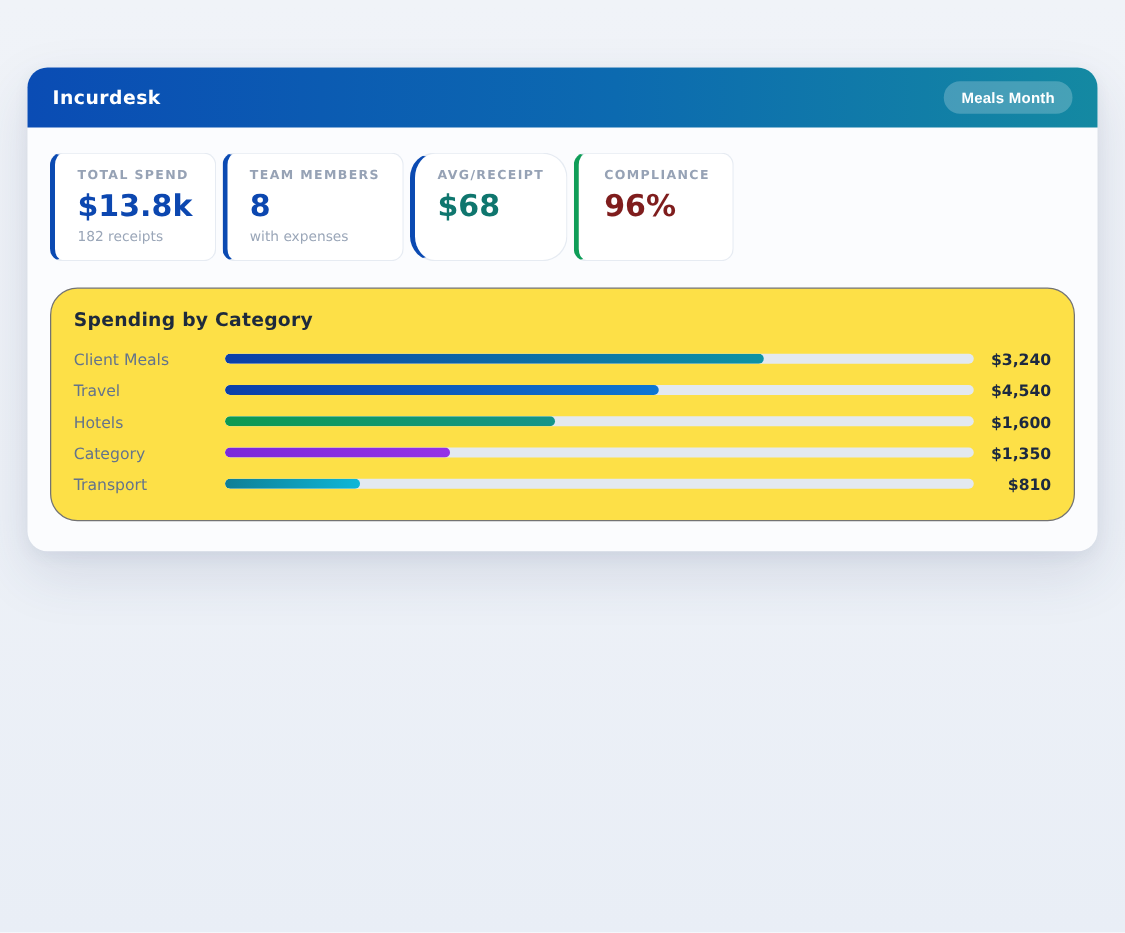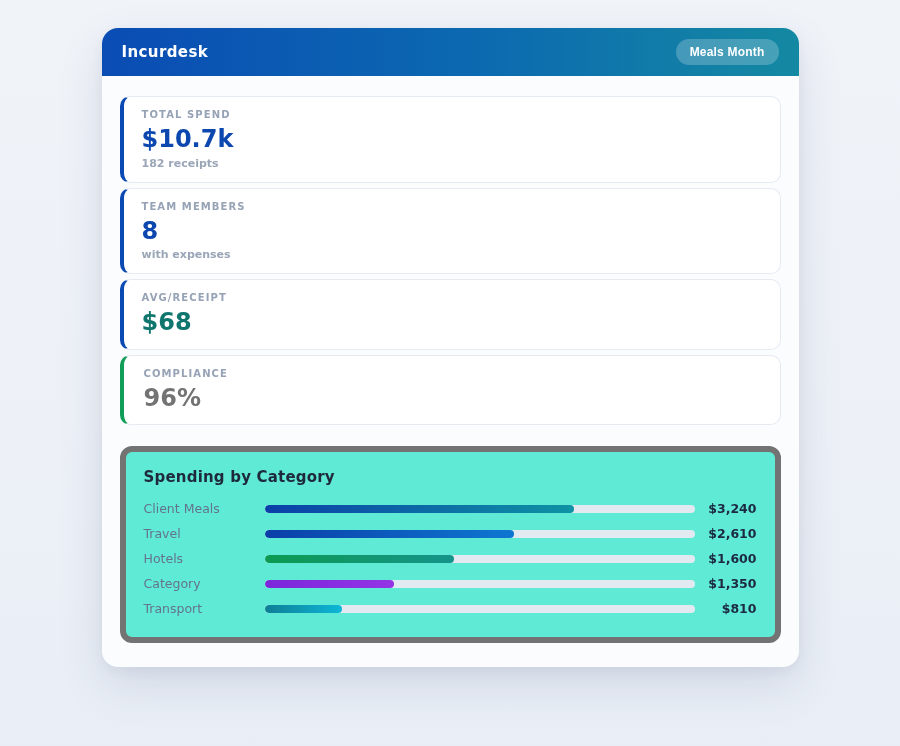--- a/index.html
+++ b/index.html
@@ -3,22 +3,22 @@
 <meta charset="utf-8">
 <style>
   * { margin: 0; padding: 0; box-sizing: border-box; }
   html, body { width: 900px; height: 746px; }
   body {
     font-family: "DejaVu Sans", "Liberation Sans", sans-serif;
     background: linear-gradient(180deg, #f0f3f8 0%, #edf1f7 55%, #e9eef6 100%);
     overflow: hidden;
   }
   .dashboard {
-    width: 697px;
-    margin: 28px auto 0 auto;
+    width: 856px;
+    margin: 54px auto 0 auto;
     background: #fbfcfe;
     border-radius: 16px;
     box-shadow: 0 18px 45px rgba(45, 65, 105, 0.13), 0 4px 12px rgba(45,65,105,0.06);
   }
   .app-header {
     height: 48px;
     border-radius: 16px 16px 0 0;
     background: linear-gradient(90deg, #0a4cb4 0%, #0c6ab0 55%, #1489a2 100%);
     display: flex;
     align-items: center;
@@ -40,21 +40,21 @@
     border-radius: 999px;
     border: none;
     cursor: pointer;
     letter-spacing: 0.2px;
   }
   .content {
     padding: 20px 18px 24px 18px;
   }
   .stat-list {
     display: flex;
-    flex-direction: column;
+    flex-direction: row;
     gap: 5px;
   }
   .stat-card {
     background: #ffffff;
     border: 1px solid #e6ebf2;
     border-left: 4px solid #0b4ab2;
     border-radius: 10px;
     padding: 12px 18px;
   }
   .stat-label {
@@ -68,27 +68,26 @@
   .stat-value {
     font-size: 24px;
     font-weight: bold;
     color: #0c47b0;
     line-height: 1.15;
   }
   .stat-sub {
     font-size: 11px;
     color: #9aa6b8;
     margin-top: 3px;
-    font-weight: bold;
   }
   .spending-card {
     margin-top: 21px;
-    background: #5eead4;
-    border: 6px solid #737373;
-    border-radius: 12px;
+    background: #fde047;
+    border: 1px solid #737373;
+    border-radius: 22px;
     padding: 16px 18px 16px 18px;
   }
   .spending-title {
     font-size: 15px;
     font-weight: bold;
     color: #1e2a3c;
     letter-spacing: 0.2px;
     margin-bottom: 10px;
   }
   .bar-row {
@@ -128,60 +127,60 @@
 <div class="dashboard">
   <div class="app-header">
     <div class="app-title">Incurdesk</div>
     <button class="period-badge">Meals Month</button>
   </div>
 
   <div class="content">
     <div class="stat-list">
   <div class="stat-card" style="border-left-color: rgb(11, 74, 178);">
     <div class="stat-label">TOTAL SPEND</div>
-    <div class="stat-value" style="color: rgb(12, 71, 176);">$10.7k</div>
+    <div class="stat-value" style="color: rgb(12, 71, 176);">$13.8k</div>
     <div class="stat-sub">182 receipts</div>
   </div>
 
   <div class="stat-card" style="border-left-color: rgb(11, 74, 178);">
     <div class="stat-label">TEAM MEMBERS</div>
     <div class="stat-value" style="color: rgb(12, 71, 176);">8</div>
     <div class="stat-sub">with expenses</div>
   </div>
 
-  <div class="stat-card" style="border-left-color: rgb(11, 74, 178);">
+  <div class="stat-card" style="border-left-color: rgb(11, 74, 178); border-radius: 20px;">
     <div class="stat-label">AVG/RECEIPT</div>
     <div class="stat-value" style="color: #0f766e;">$68</div>
 
   </div>
 
   <div class="stat-card" style="border-left-color: rgb(15, 157, 88); padding-left: 20px;">
     <div class="stat-label">COMPLIANCE</div>
-    <div class="stat-value" style="color: #737373;">96%</div>
+    <div class="stat-value" style="color: #7f1d1d;">96%</div>
 
   </div>
 </div>
 
     <div class="spending-card">
       <div class="spending-title">Spending by Category</div>
       <div>
   <div class="bar-row">
     <div class="bar-label">Client Meals</div>
     <div class="bar-track">
       <div class="bar-fill" style="width: 72%; background: linear-gradient(90deg, rgb(11, 63, 168), rgb(14, 147, 164));"></div>
     </div>
     <div class="bar-value">$3,240</div>
   </div>
 
   <div class="bar-row">
     <div class="bar-label">Travel</div>
     <div class="bar-track">
       <div class="bar-fill" style="width: 58%; background: linear-gradient(90deg, rgb(11, 63, 168), rgb(14, 118, 210));"></div>
     </div>
-    <div class="bar-value">$2,610</div>
+    <div class="bar-value">$4,540</div>
   </div>
 
   <div class="bar-row">
     <div class="bar-label">Hotels</div>
     <div class="bar-track">
       <div class="bar-fill" style="width: 44%; background: linear-gradient(90deg, rgb(12, 154, 81), rgb(21, 148, 138));"></div>
     </div>
     <div class="bar-value">$1,600</div>
   </div>
 

